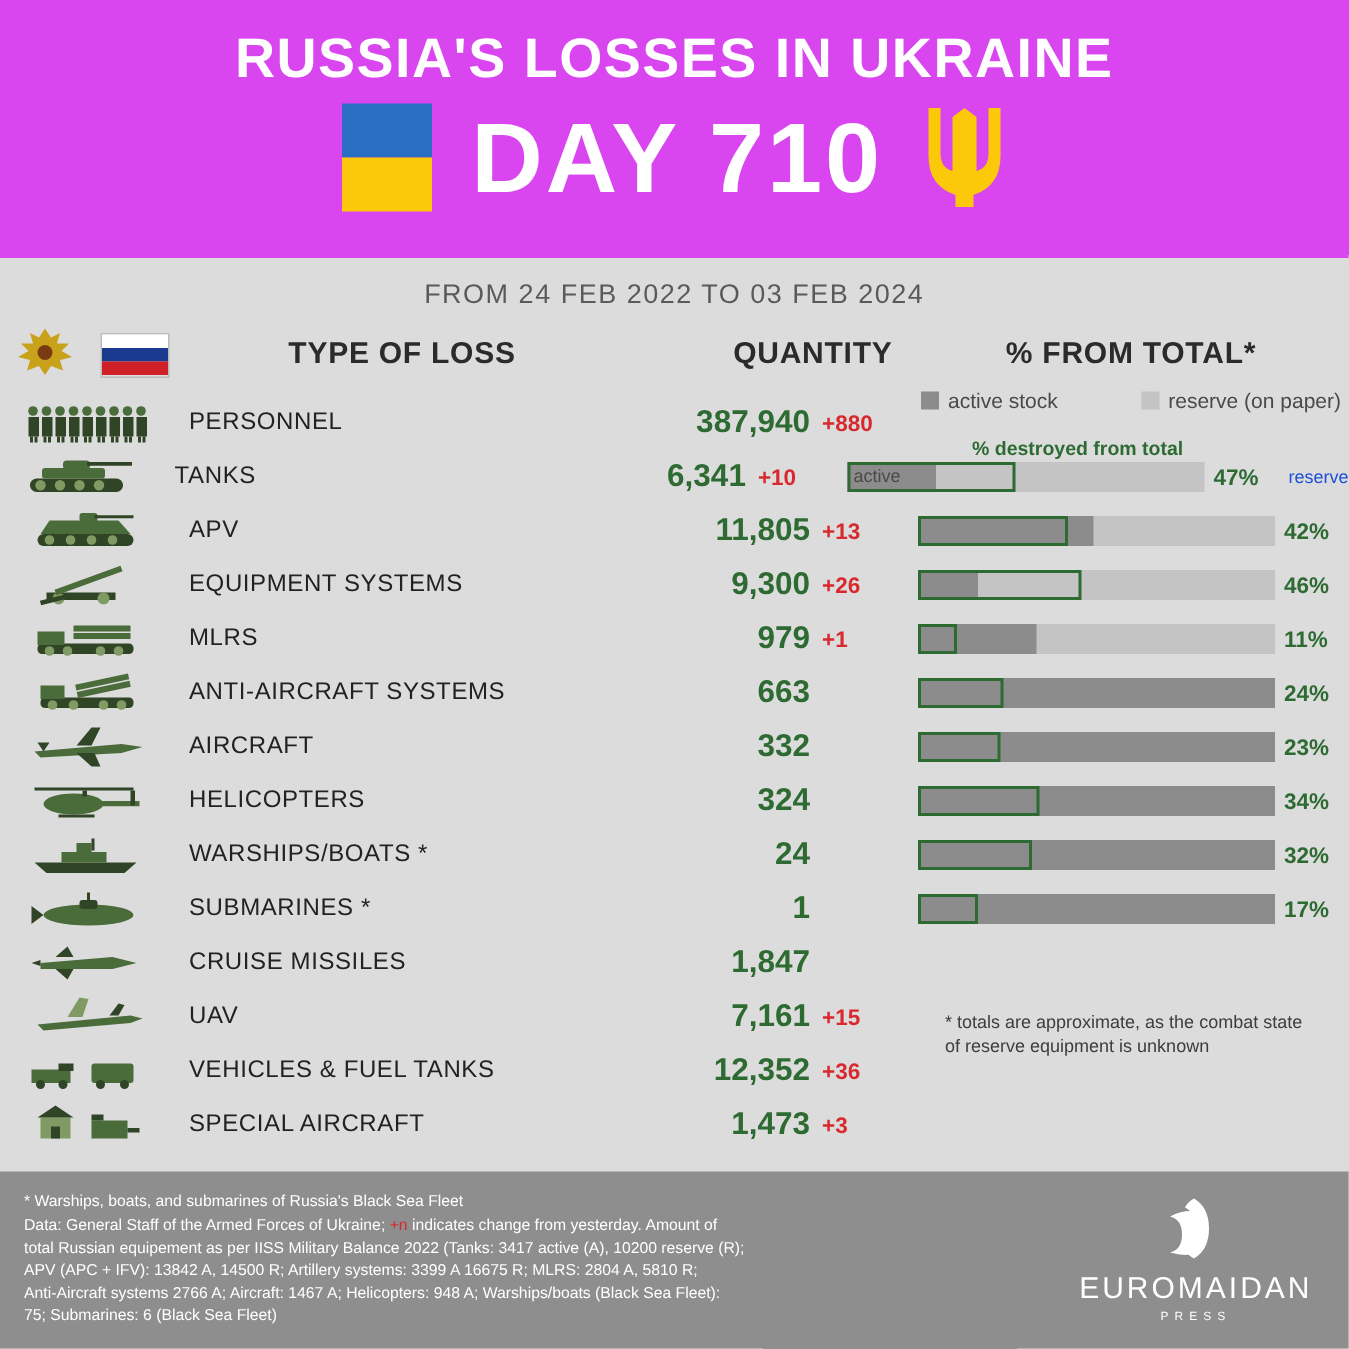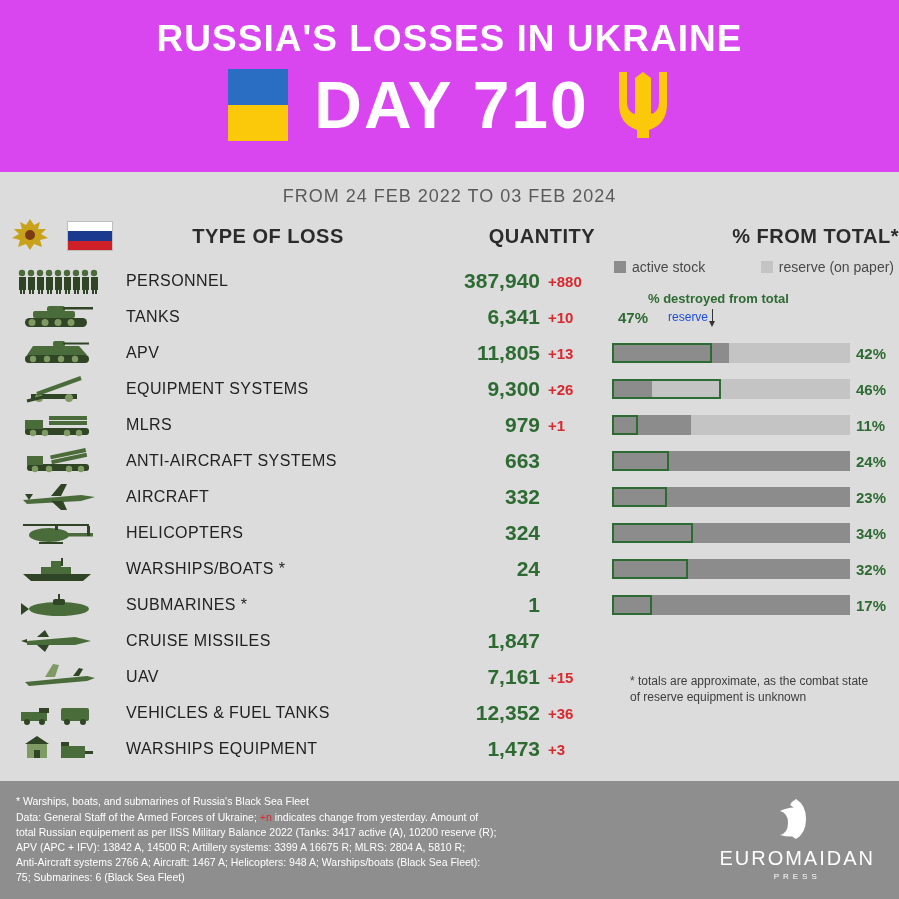--- a/index.html
+++ b/index.html
@@ -69,21 +69,21 @@
   .hc-icon { width: 60px; text-align: center; }
   .hc-flag { width: 60px; display: flex; justify-content: center; }
   .ru-flag { width: 46px; height: 30px; display: flex; flex-direction: column; border: 1px solid #bdbdbd; }
   .ru-flag div { flex: 1; }
   .ru-w { background: #ffffff; }
   .ru-b { background: #1a3a8f; }
   .ru-r { background: #cf2027; }
 
   .hc-type { width: 290px; font-size: 20px; font-weight: bold; color: #2b2b2b; letter-spacing: .5px; padding-left: 6px; text-align: center; }
   .hc-qty { width: 185px; text-align: right; font-size: 20px; font-weight: bold; color: #2b2b2b; letter-spacing: .5px; }
-  .hc-pct { flex: 1; text-align: right; font-size: 20px; font-weight: bold; color: #2b2b2b; letter-spacing: .5px; padding-left: 14px; }
+  .hc-pct { flex: 1; text-align: center; font-size: 20px; font-weight: bold; color: #2b2b2b; letter-spacing: .5px; padding-left: 14px; }
 
   .legend {
     display: flex;
     align-items: center;
     gap: 6px;
     position: absolute;
     left: 614px; top: 46px;
     width: 280px;
     font-size: 14px;
     color: #4a4a4a;
@@ -276,20 +276,25 @@
               <circle cx="54" cy="20.5" r="3.5" fill="#7f9a63"></circle>
               <rect x="16" y="9" width="42" height="7" rx="2" fill="#4a6b3a"></rect>
               <rect x="30" y="4" width="18" height="6" rx="2.5" fill="#4a6b3a"></rect>
               <rect x="46" y="5" width="30" height="2.5" fill="#2f4526"></rect>
             </svg>
           </div>
           <div class="cell-type">TANKS</div>
           <div class="cell-qty">6,341</div>
           <div class="cell-delta">+10</div>
           <div class="cell-bar">
+            <div class="barwrap">
+              <div class="bar-active" style="width: 59.5px;"></div>
+              <div class="bar-green" style="width: 111.86px;"></div>
+              <div class="bar-inner-txt">active</div>
+            </div>
             <span class="bar-label">47%</span>
             <span class="bar-side">reserve</span>
           </div>
         </div>
         <div class="row">
           <div class="cell-icon">
             <svg class="icon-svg" width="86" height="30" viewBox="0 0 86 30">
               <rect x="8" y="17" width="64" height="8" rx="4" fill="#2f4526"></rect>
               <circle cx="16" cy="21" r="3.2" fill="#7f9a63"></circle>
               <circle cx="30" cy="21" r="3.2" fill="#7f9a63"></circle>
@@ -514,21 +519,21 @@
           <div class="cell-icon">
             <svg class="icon-svg" width="86" height="30" viewBox="0 0 86 30">
               <rect x="10" y="10" width="20" height="14" fill="#7f9a63"></rect>
               <path d="M8 10 L20 2 L32 10 Z" fill="#2f4526"></path>
               <rect x="17" y="16" width="6" height="8" fill="#2f4526"></rect>
               <rect x="44" y="12" width="24" height="12" fill="#4a6b3a"></rect>
               <rect x="44" y="8" width="8" height="4" fill="#2f4526"></rect>
               <rect x="68" y="17" width="8" height="3" fill="#2f4526"></rect>
             </svg>
           </div>
-          <div class="cell-type">WARSHIPS EQUIPMENT</div>
+          <div class="cell-type">SPECIAL AIRCRAFT</div>
           <div class="cell-qty">1,473</div>
           <div class="cell-delta">+3</div>
           <div class="cell-bar"></div>
         </div>
       </div>
 
     <div class="footnote-right">* totals are approximate, as the combat state of reserve equipment is unknown</div>
   </div>
 
   <div class="footer">

